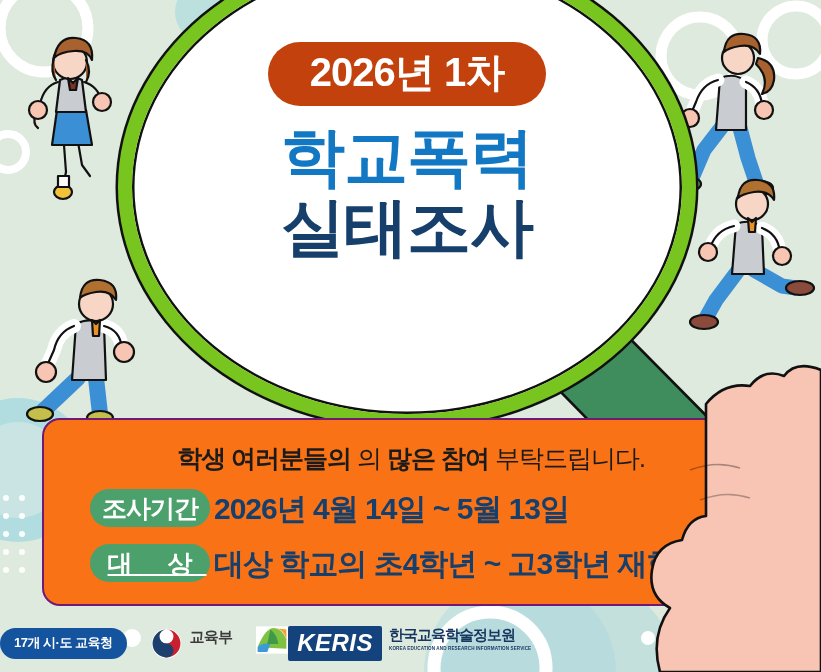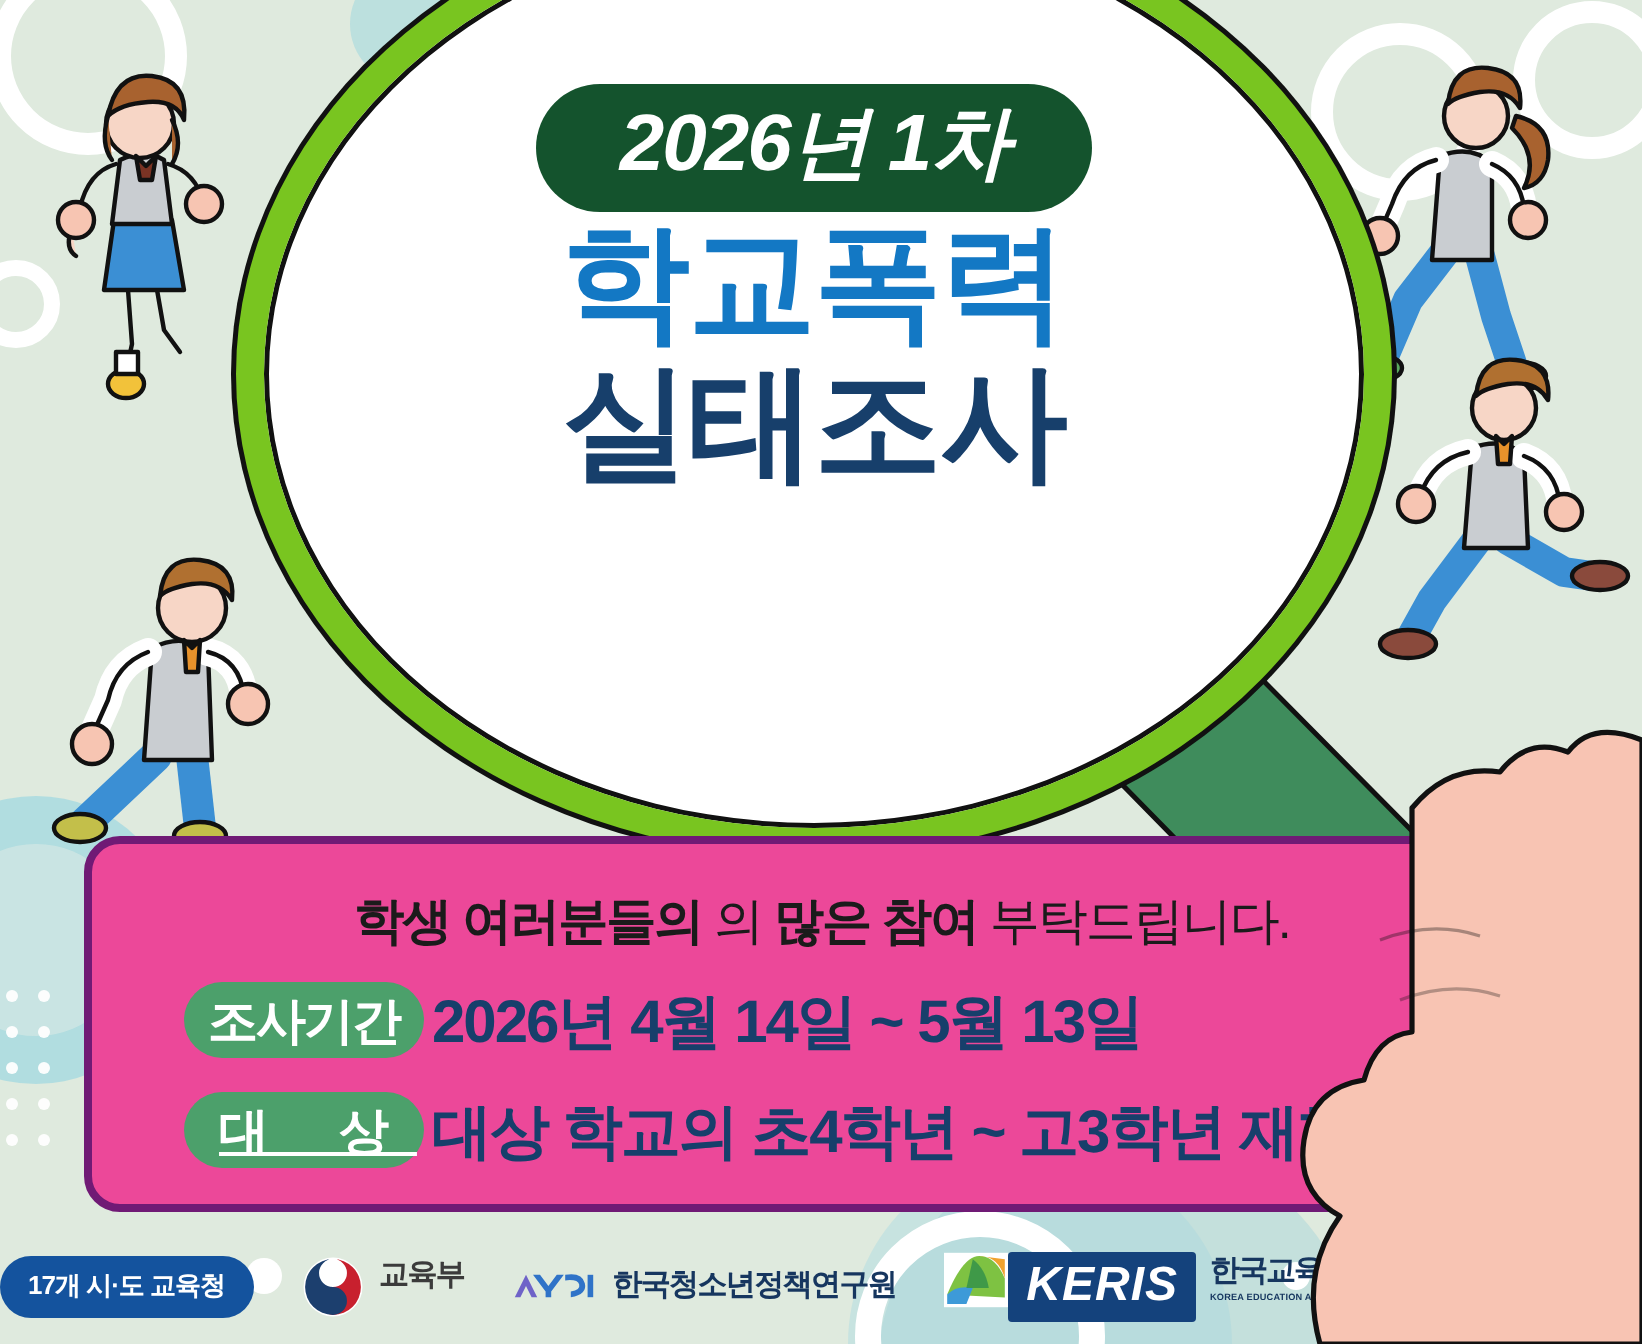--- a/index.html
+++ b/index.html
@@ -29,32 +29,32 @@
 
   
   .title-block {
     position:absolute; left:118px; top:-54px;
     width:578px; height:482px;
     z-index:6;
     display:flex; flex-direction:column; align-items:center;
     padding-top:96px;
   }
   .year-badge {
-    background:#14532d;
+    background:#c2410c;
     color:#ffffff;
     border-radius:40px;
     padding:9px 42px 12px;
     font-size:40px;
     font-weight:bold;
     letter-spacing:-1px;
     line-height:1.08;
     white-space:nowrap;
-    font-style:italic;
   }
   .main-title-1 {
+    margin-top:16px;
     font-size:64px;
     font-weight:bold;
     color:#1378c4;
     letter-spacing:-1px;
     line-height:1.12;
     white-space:nowrap;
   }
   .main-title-2 {
     margin-top:-2px;
     font-size:64px;
@@ -63,23 +63,23 @@
     letter-spacing:-1px;
     line-height:1.12;
     white-space:nowrap;
   }
 
   
   .info-card {
     position:absolute;
     left:42px; top:418px;
     width:738px; height:188px;
-    background:#ec4899;
+    background:#f97316;
     border-radius:18px;
-    border:4px solid #701a75;
+    border:2px solid #701a75;
     z-index:5;
     padding:22px 0 0 0;
   }
   .headline {
     text-align:center;
     font-size:25px;
     color:#1b1b1b;
     letter-spacing:-1px;
     white-space:nowrap;
   }
@@ -296,29 +296,20 @@
     <div class="logo-group">
       <svg width="31" height="31" viewBox="0 0 40 40">
         <circle cx="20" cy="20" r="19" fill="#ffffff"></circle>
         <path d="M20 2 a18 18 0 0 1 0 36 a9 9 0 0 1 0 -18 a9 9 0 0 0 0 -18 z" fill="#c8202e"></path>
         <path d="M20 2 a18 18 0 0 0 0 36 a9 9 0 0 0 0 -18 a9 9 0 0 1 0 -18 z" fill="#1c3f6e"></path>
         <circle cx="20" cy="11" r="5" fill="#ffffff"></circle>
       </svg>
       <span class="logo-label">교육부</span>
     </div>
 
-    <div class="logo-group">
-      <svg width="42" height="20" viewBox="0 0 60 28">
-        <path d="M2 22 L10 6 L18 22 L14 22 L10 14 L6 22 Z" fill="#6f63c8"></path>
-        <path d="M20 6 L26 14 L32 6 L37 6 L28 18 L28 22 L24 22 L24 18 L15 6 Z" fill="#2f73c8"></path>
-        <path d="M38 6 q12 -2 14 6 q2 8 -10 10 l0 -4 q7 -1 6 -5 q-1 -4 -10 -3 z" fill="#2f73c8"></path>
-        <rect x="54" y="6" width="4" height="16" fill="#2f73c8"></rect>
-      </svg>
-      <span class="logo-label navy">한국청소년정책연구원</span>
-    </div>
 
     <div class="logo-group">
       <svg width="32" height="28" viewBox="0 0 40 34">
         <rect x="0" y="0" width="40" height="34" fill="#ffffff"></rect>
         <path d="M2 26 q10 -24 20 -24 q10 0 16 14 l0 12 z" fill="#7ec242"></path>
         <path d="M22 2 q12 0 16 14 l0 -12 z" fill="#f0a22e"></path>
         <path d="M2 26 q6 -6 16 -4 l-4 10 l-12 0 z" fill="#3d9ad8"></path>
         <path d="M18 4 q8 6 10 18 l-14 0 z" fill="#2f8f4a" opacity="0.8"></path>
       </svg>
       <div class="keris-box">KERIS</div>

